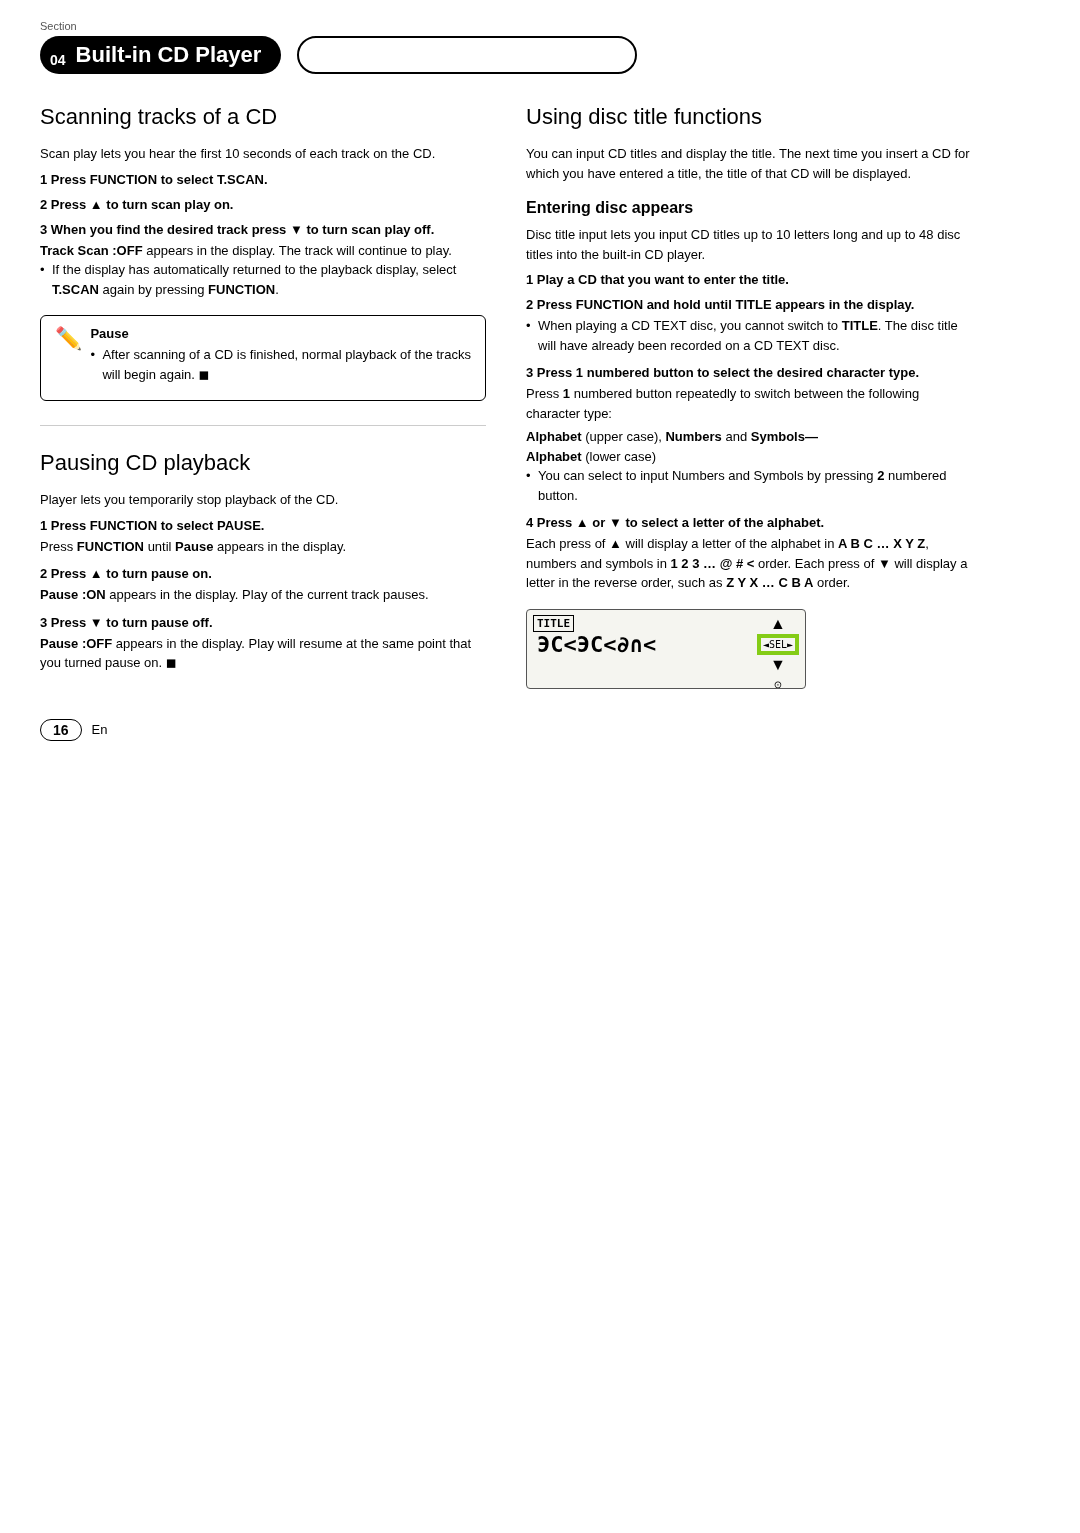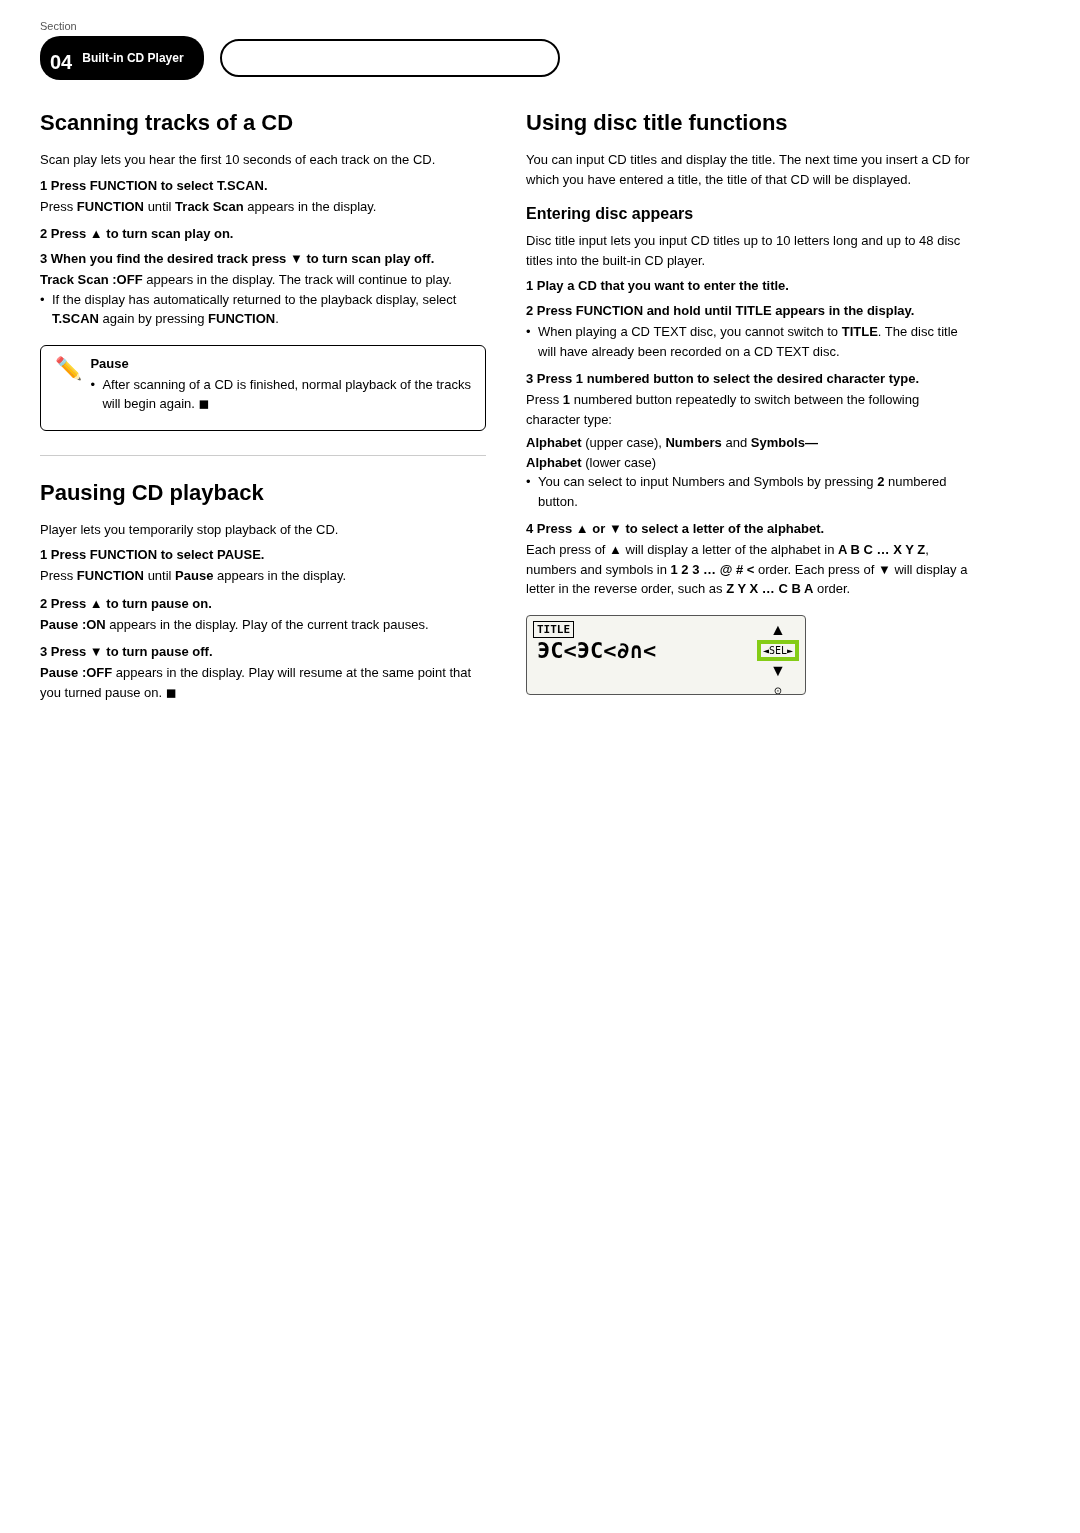--- a/index.html
+++ b/index.html
@@ -46,21 +46,21 @@
       flex: 1;
       min-width: 0;
     }
     .col-right {
       flex: 1;
       min-width: 0;
     }
     
     .section-heading {
       font-size: 22px;
-      font-weight: bold;
+      font-weight: normal;
       margin-bottom: 14px;
       font-family: Arial, Helvetica, sans-serif;
     }
     .sub-heading {
       font-size: 16px;
       font-weight: bold;
       margin-bottom: 8px;
       margin-top: 16px;
     }
     
@@ -153,40 +153,37 @@
   </style>
 </head>
 <body>
 
 <div class="page">
 
   <div style="position:relative; margin-bottom: 30px;">
     <div style="font-size:11px; color:#555; margin-bottom:4px;">Section</div>
     <div style="display:flex; align-items:center; gap:16px;">
       <div class="section-badge">
-        <span style="font-size:20px; font-weight:bold;margin-top:9px;">04</span>
-        <span style="font-size:12px; font-weight:bold;text-align:center;">Built-in CD Player</span>
+        <span style="font-size:14px; font-weight:bold;margin-top:9px;">04</span>
+        <span style="font-size:22px; font-weight:bold;text-align:center;">Built-in CD Player</span>
       </div>
       <div class="header-right-box"></div>
     </div>
   </div>
 
   <div class="columns">
 
     <div class="col-left">
 
       <h2 class="section-heading">Scanning tracks of a CD</h2>
       <p>Scan play lets you hear the first 10 seconds of each track on the CD.</p>
 
       <div class="step">
         <div class="step-title">
           <span>1   Press FUNCTION to select T.SCAN.</span>
-        </div>
-        <div class="step-body">
-          Press <strong>FUNCTION</strong> until <strong>Track Scan</strong> appears in the display.
         </div>
       </div>
 
       <div class="step">
         <div class="step-title">
           <span>2   Press ▲ to turn scan play on.</span>
         </div>
       </div>
 
       <div class="step">
@@ -303,14 +300,18 @@
           <div style="font-size:16px; line-height:1;">▲</div>
           <div style="font-size:10px; border:4px solid #84cc16; padding:1px 2px; font-family:monospace; white-space:nowrap;">◄SEL►</div>
           <div style="font-size:16px; line-height:1;">▼</div>
           <div style="font-size:10px; margin-top:4px;">⊙</div>
         </div>
       </div>
 
     </div>
   </div>
 
+  <div class="footer">
+    <div class="page-num">16</div>
+    <div class="footer-lang">En</div>
+  </div>
 
 </div>
 
 </body></html>

